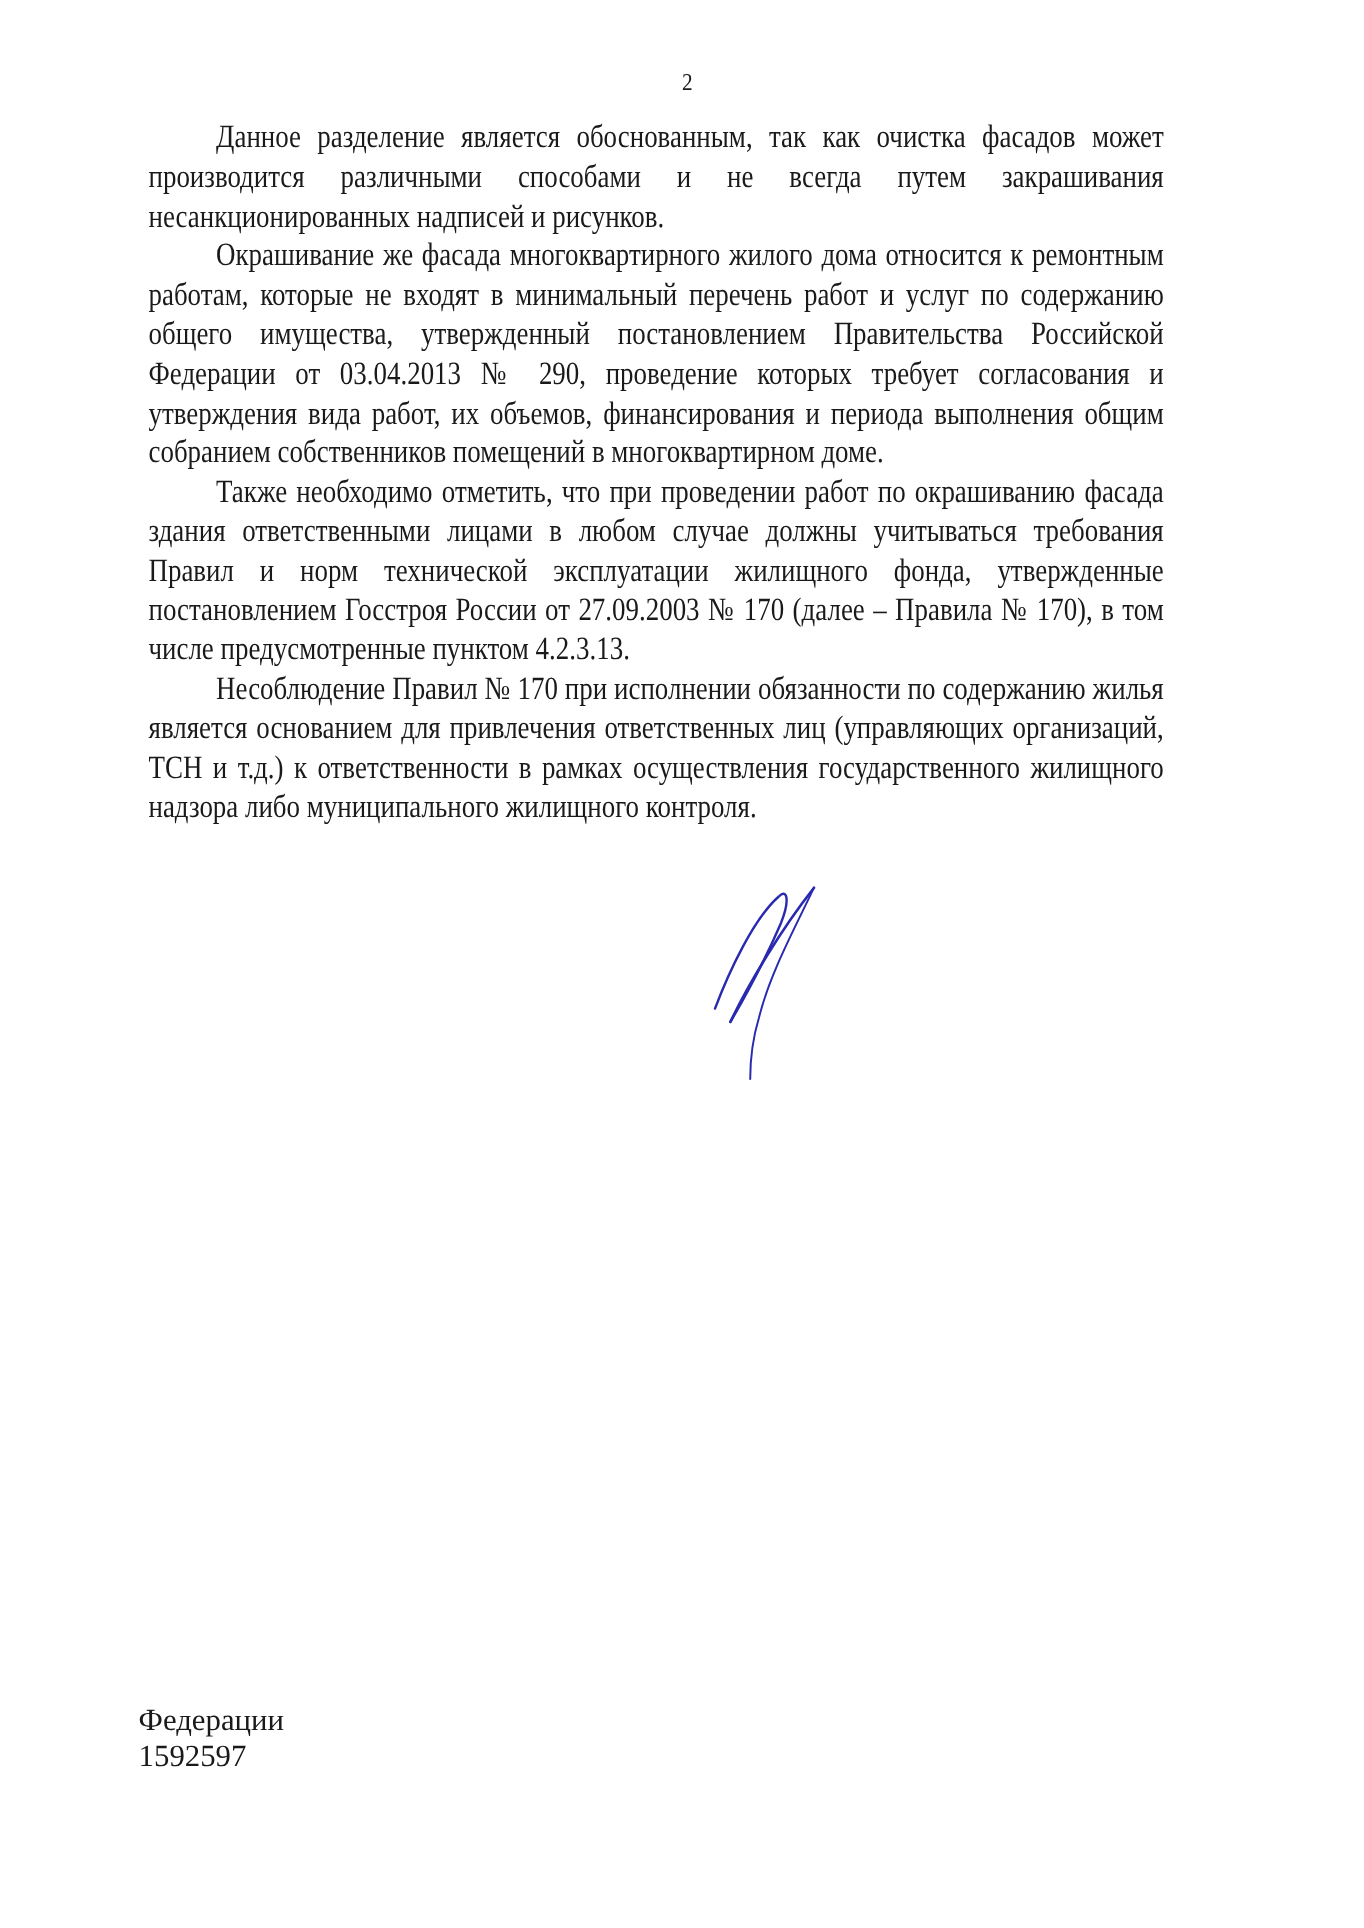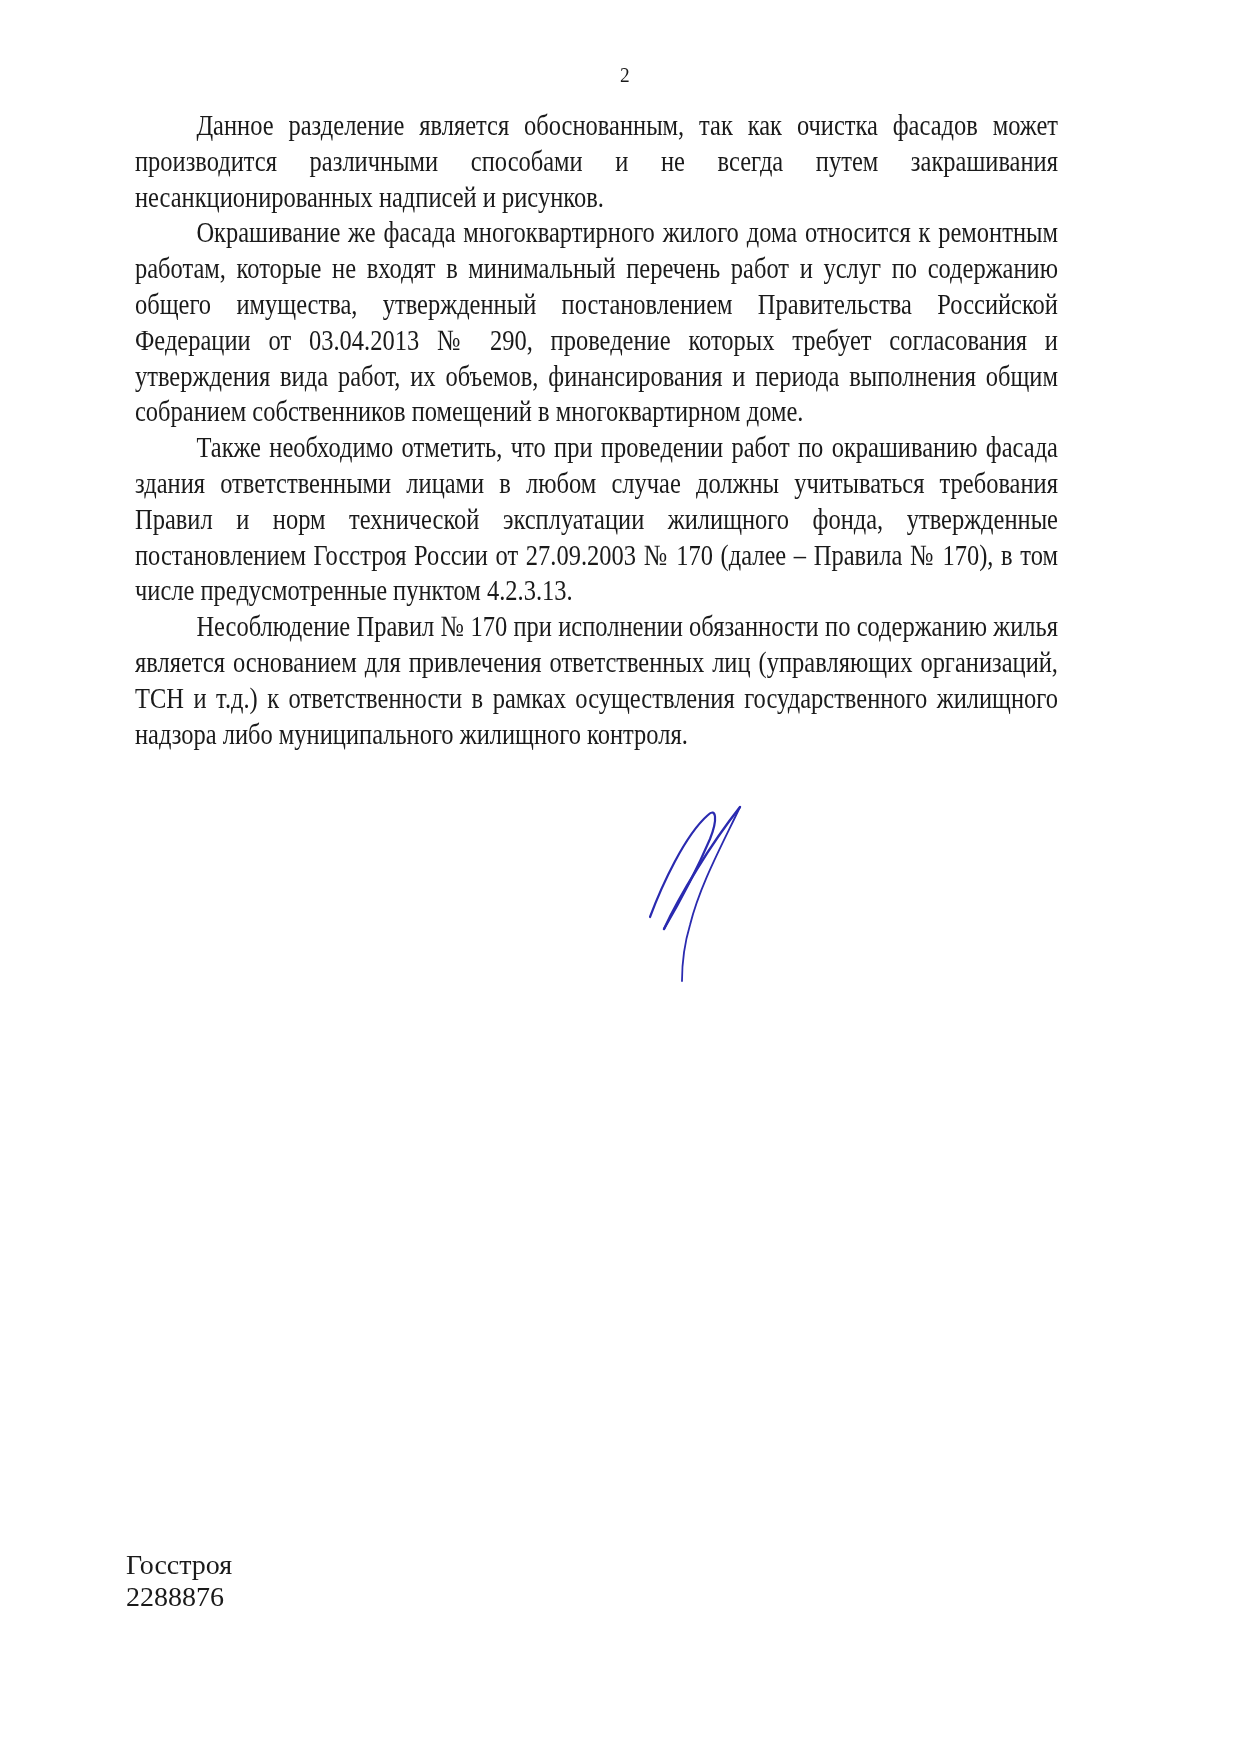--- a/index.html
+++ b/index.html
@@ -99,17 +99,17 @@
   </div>
 
 
   <svg class="signature" viewBox="0 0 130 190" xmlns="http://www.w3.org/2000/svg">
     <path d="M 10 122 C 22 90, 45 40, 68 20 C 76 12, 78 24, 70 44 C 58 72, 38 110, 24 134" fill="none" stroke="#2a2ab0" stroke-width="2.2" stroke-linecap="round"></path>
     <path d="M 24 134 C 40 100, 70 50, 100 12" fill="none" stroke="#2a2ab0" stroke-width="2.4" stroke-linecap="round"></path>
     <path d="M 100 12 C 82 50, 60 90, 50 130 C 44 150, 42 170, 42 186" fill="none" stroke="#2a2ab0" stroke-width="1.8" stroke-linecap="round"></path>
   </svg>
 
   <div class="executor">
-    <div>Госстроя</div>
-    <div>2288876</div>
+    <div>Федерации</div>
+    <div>1592597</div>
   </div>
 
 </div>
 
 </body></html>

